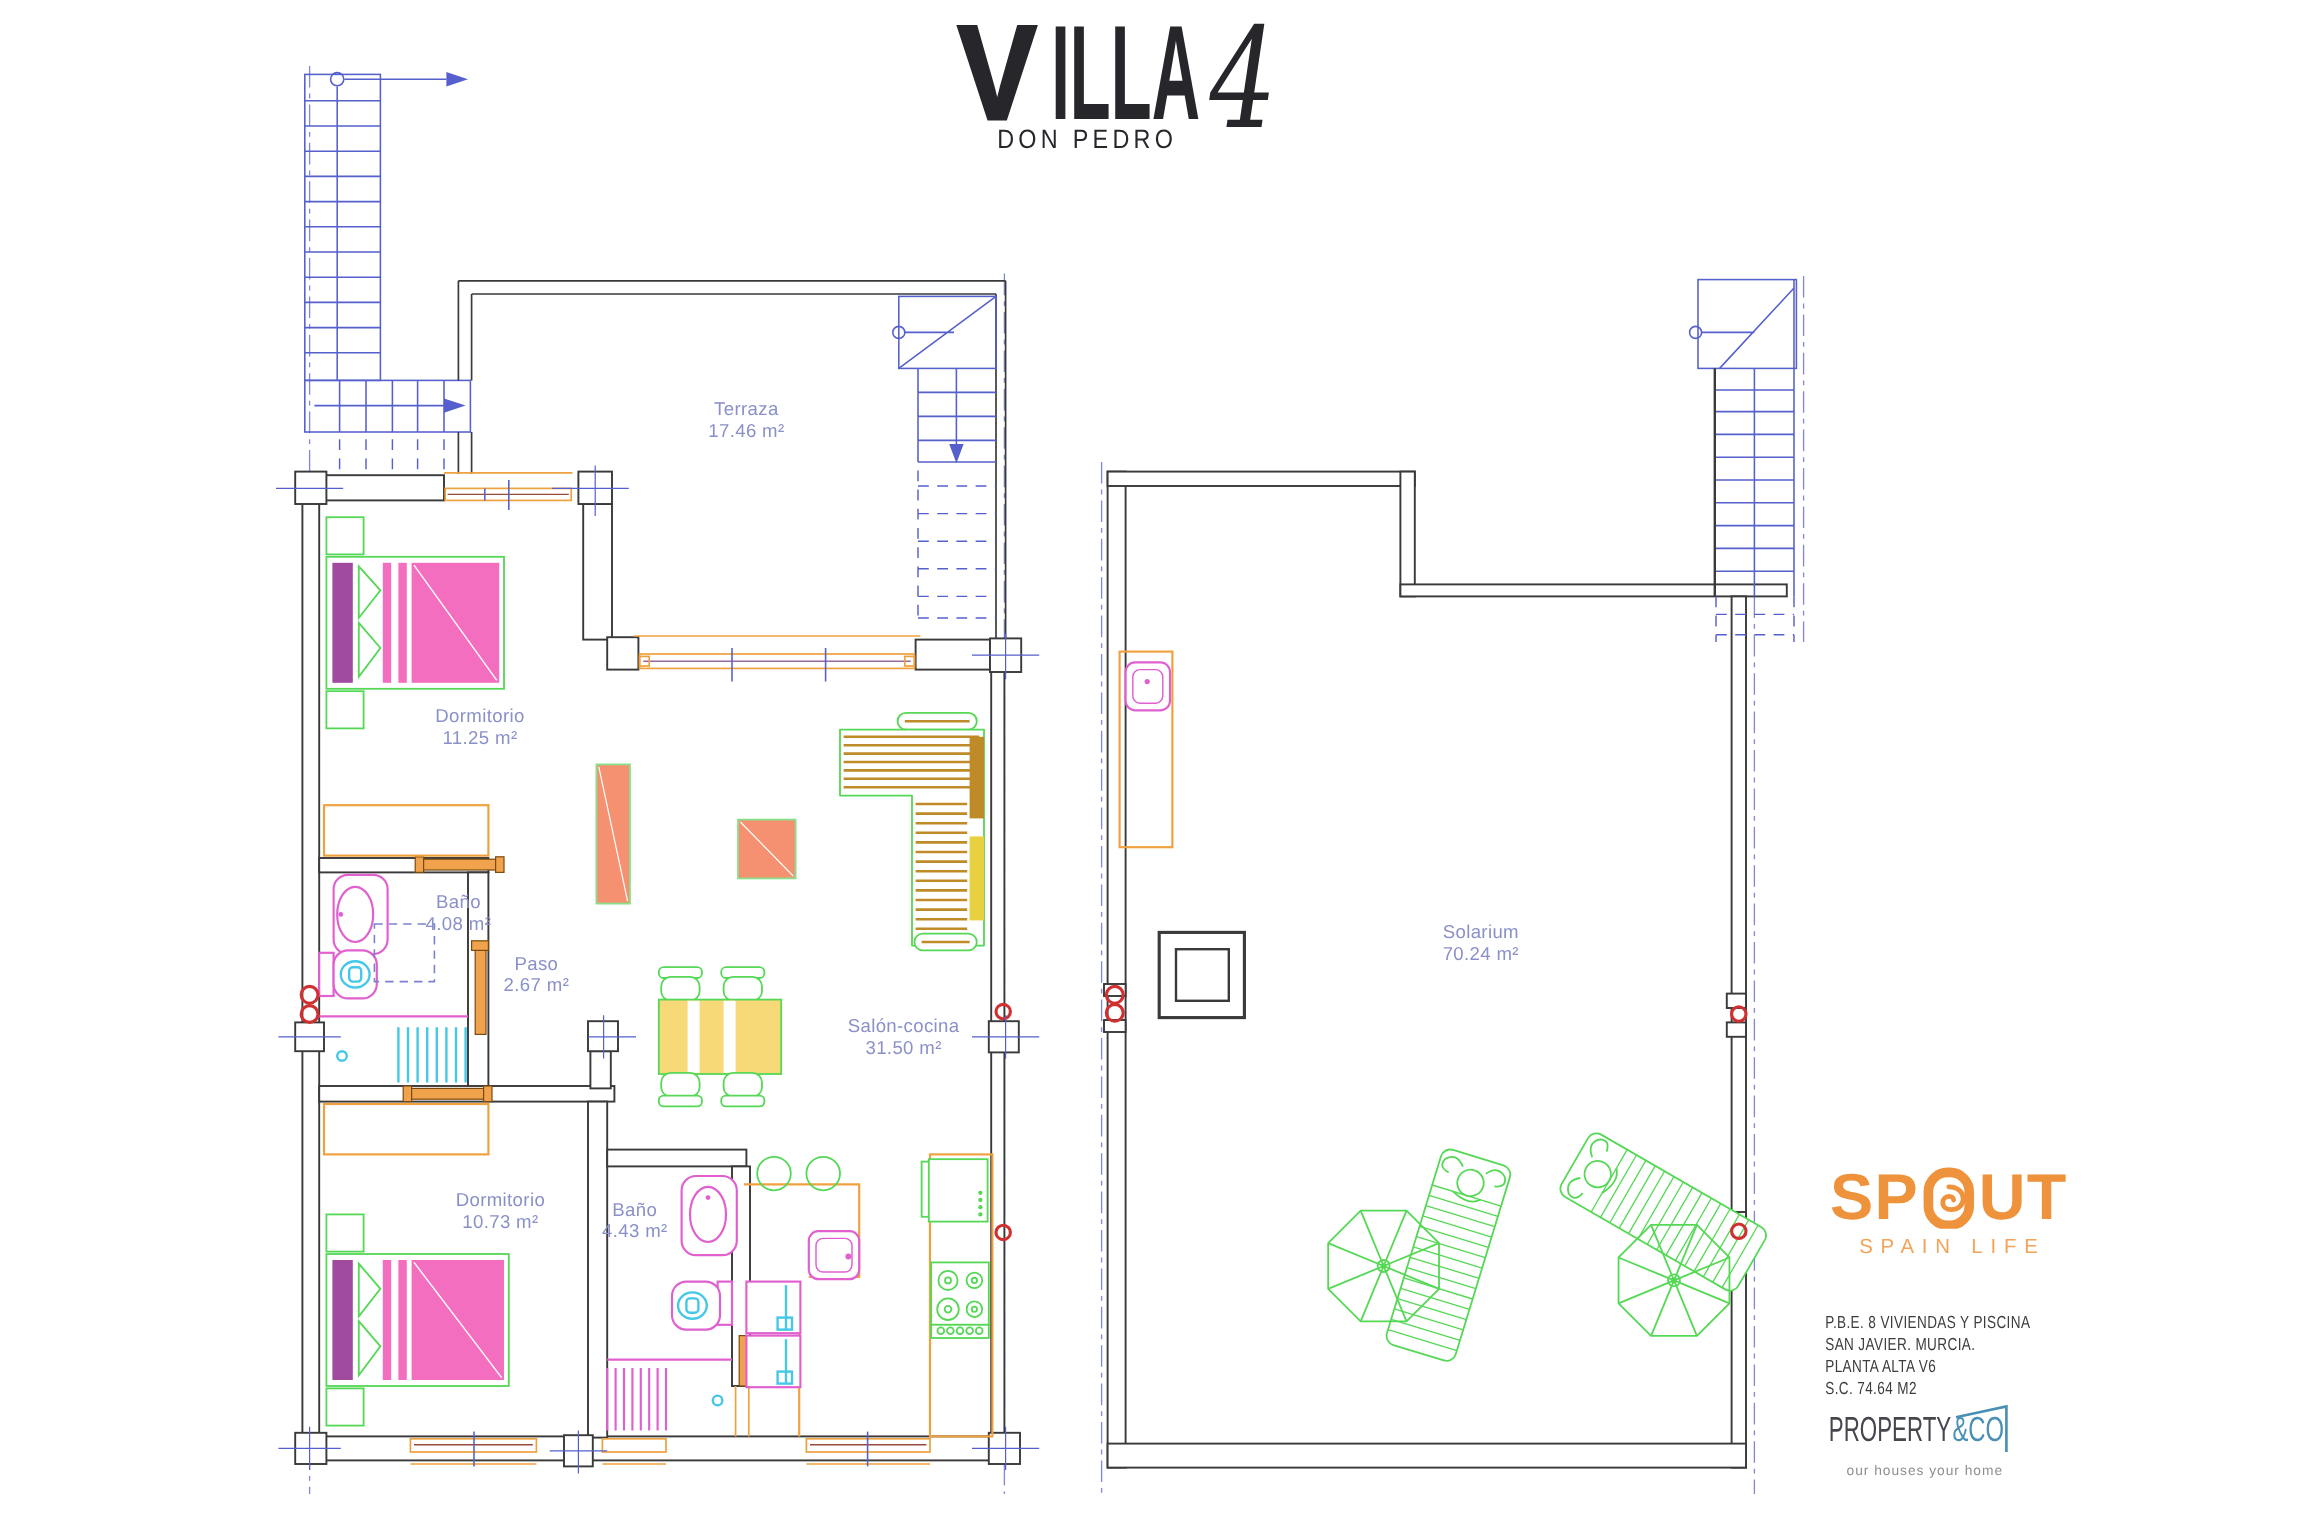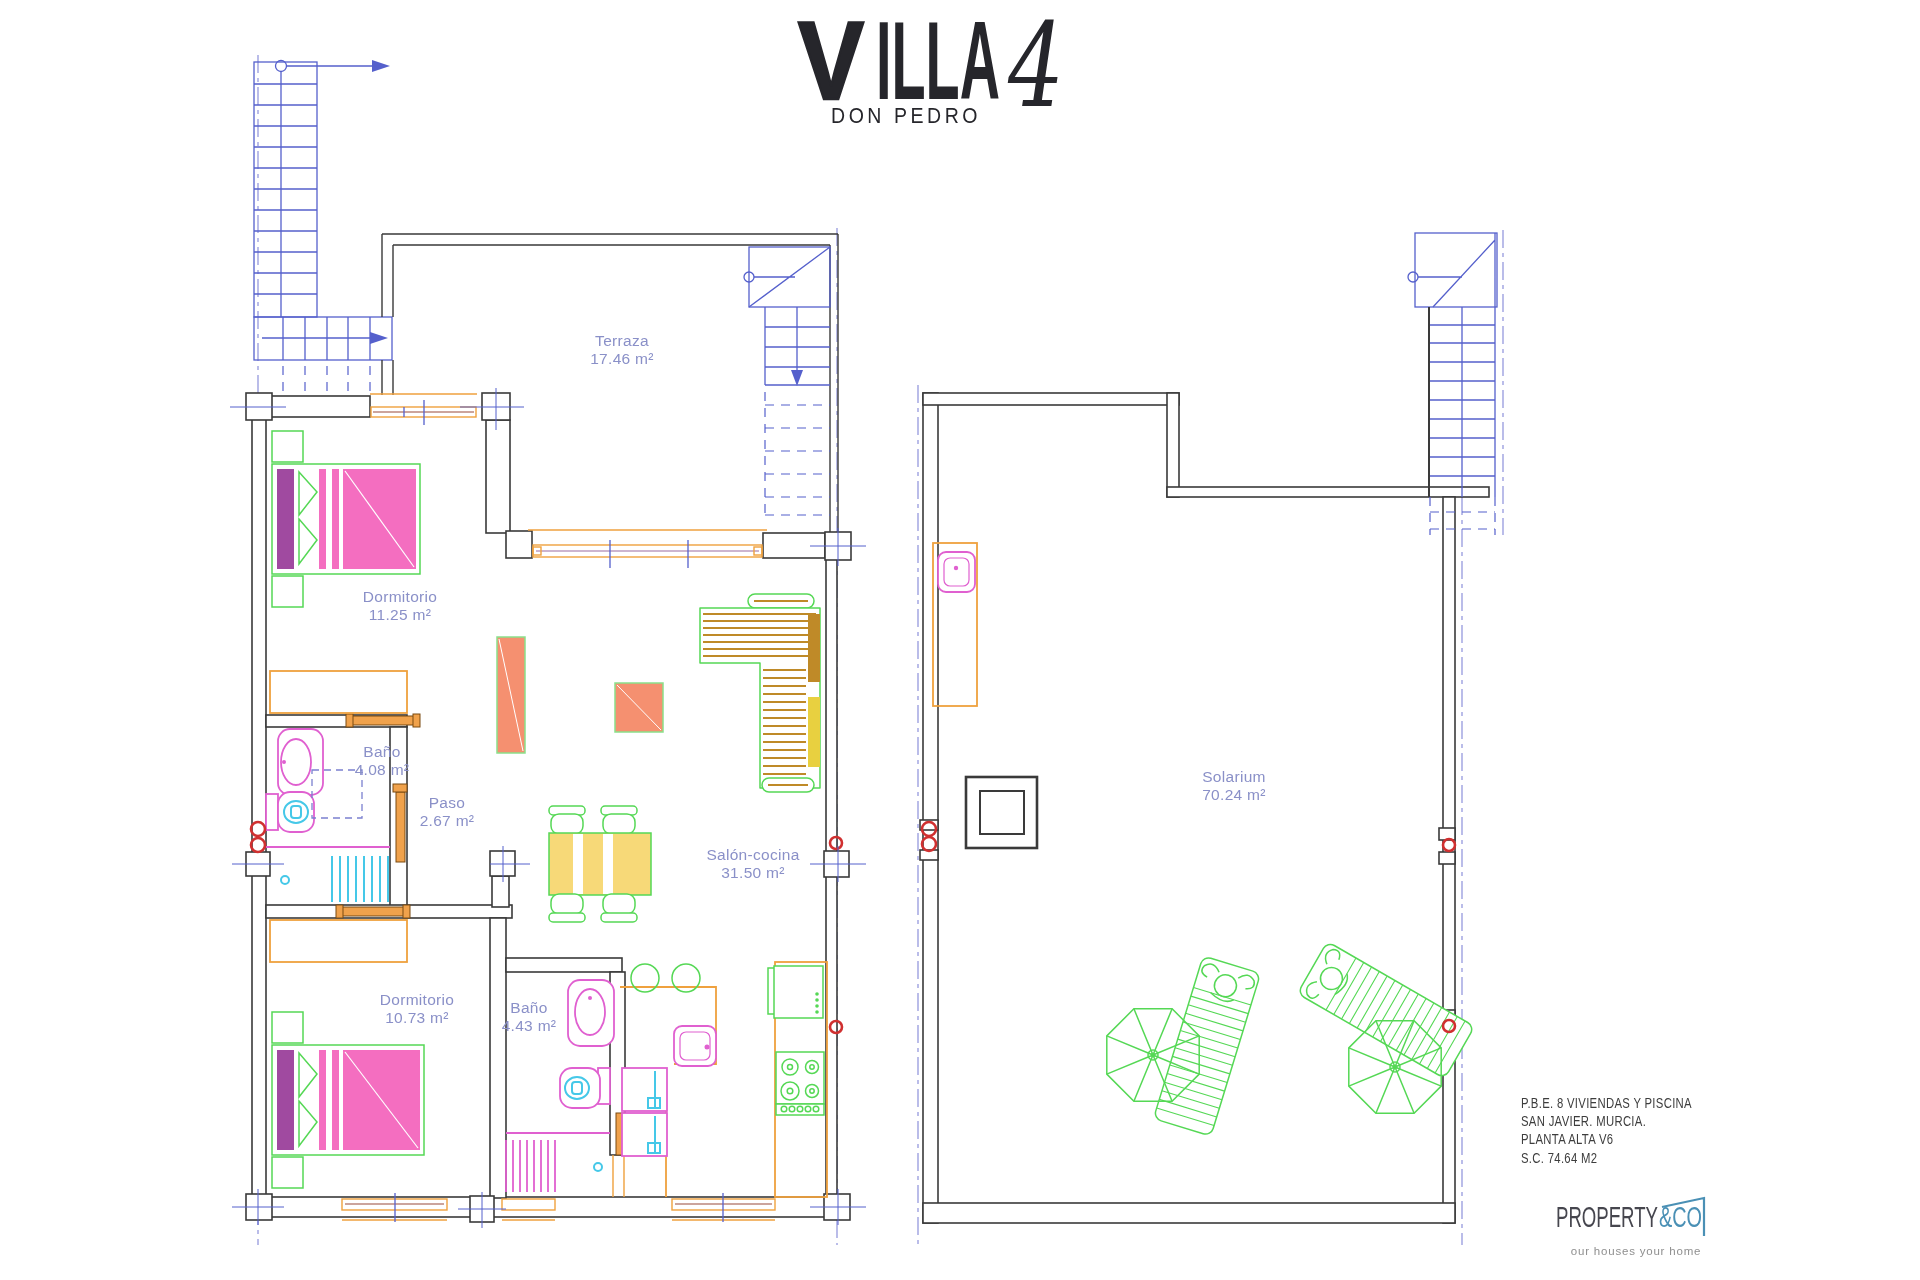--- a/index.html
+++ b/index.html
@@ -33,21 +33,21 @@
   .spout{left:1524px;top:972px;width:200px;color:#ef923c;text-align:center;}
   .spout-row{display:flex;align-items:center;justify-content:center;gap:3px;
              font-weight:bold;font-size:54px;line-height:52px;letter-spacing:1px;}
   .spout-tag{font-size:17px;letter-spacing:6.5px;color:#f2a45a;margin-top:5px;padding-left:6px;}
 
   
   .project{left:1521px;top:1094px;font-size:14.5px;line-height:18.2px;color:#3d3d3d;
            letter-spacing:.4px;transform:scaleX(.78);transform-origin:left top;white-space:nowrap;}
 
   
-  .property{left:1524px;top:1196px;margin-left:32px;}
+  .property{left:1524px;top:1170px;}
   .property-tag{font-size:11.5px;color:#8f8f8f;letter-spacing:.8px;margin-top:1px;text-align:center;}
 </style>
 </head>
 <body>
 
 <div class="canvas">
 
 <svg width="1920" height="1280" viewBox="0 0 1920 1280">
   <defs>
     <g id="umbrella">
@@ -376,20 +376,31 @@
   </g>
 
   <g>
     <text class="ttl" x="798" y="99" font-size="112" font-weight="bold" fill="none" stroke="#26262b" stroke-width="2.6" textLength="66" lengthAdjust="spacingAndGlyphs">V</text>
     <text class="ttl" x="876" y="99" font-size="112" font-weight="bold" textLength="124" lengthAdjust="spacingAndGlyphs">ILLA</text>
     <text x="1008" y="106" font-size="116" font-style="italic" font-family="DejaVu Serif, serif" fill="#26262b" textLength="56" lengthAdjust="spacingAndGlyphs">4</text>
     <text class="ttl" x="906" y="123" font-size="22" text-anchor="middle" letter-spacing="4" textLength="150" lengthAdjust="spacingAndGlyphs">DON PEDRO</text>
   </g>
 </svg>
 
+<div class="overlay spout">
+  <div class="spout-row">
+    <span>SP</span>
+    <svg width="44" height="52" viewBox="0 0 44 52">
+      <rect x="5" y="5" width="34" height="44" rx="16" fill="none" stroke="#ef923c" stroke-width="8"></rect>
+      <path d="M22 17 c8 0 12 5 12 10 c0 6 -5 9 -10 9 c-4 0 -7 -2.5 -7 -6 c0 -3 2.5 -5 5.5 -5 c2 0 3.5 1.2 3.5 3" fill="none" stroke="#ef923c" stroke-width="4" stroke-linecap="round"></path>
+    </svg>
+    <span>UT</span>
+  </div>
+  <div class="spout-tag">SPAIN LIFE</div>
+</div>
 
 <div class="overlay project">
   <div>P.B.E. 8 VIVIENDAS Y PISCINA</div>
   <div>SAN JAVIER. MURCIA.</div>
   <div>PLANTA ALTA V6</div>
   <div>S.C. 74.64 M2</div>
 </div>
 
 <div class="overlay property">
   <svg width="160" height="44" viewBox="0 0 160 44">

